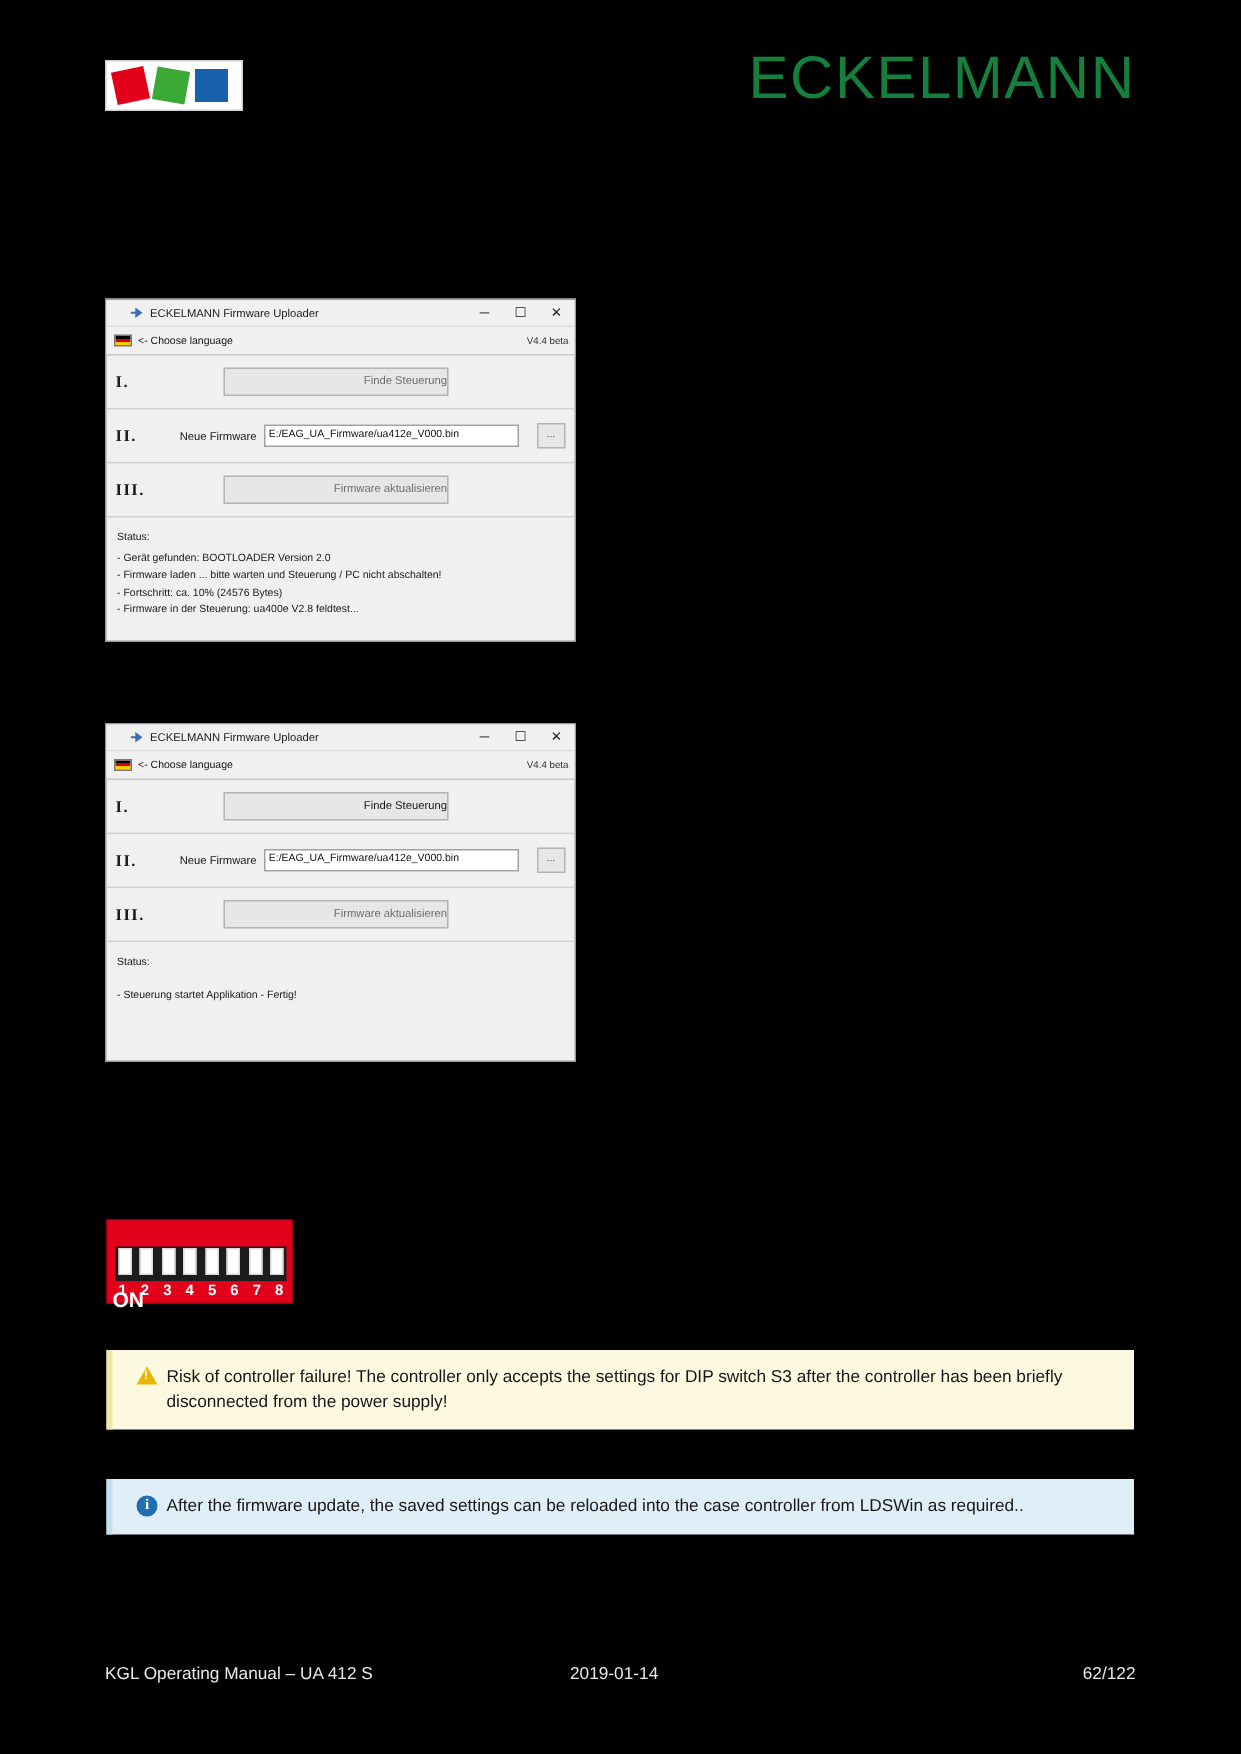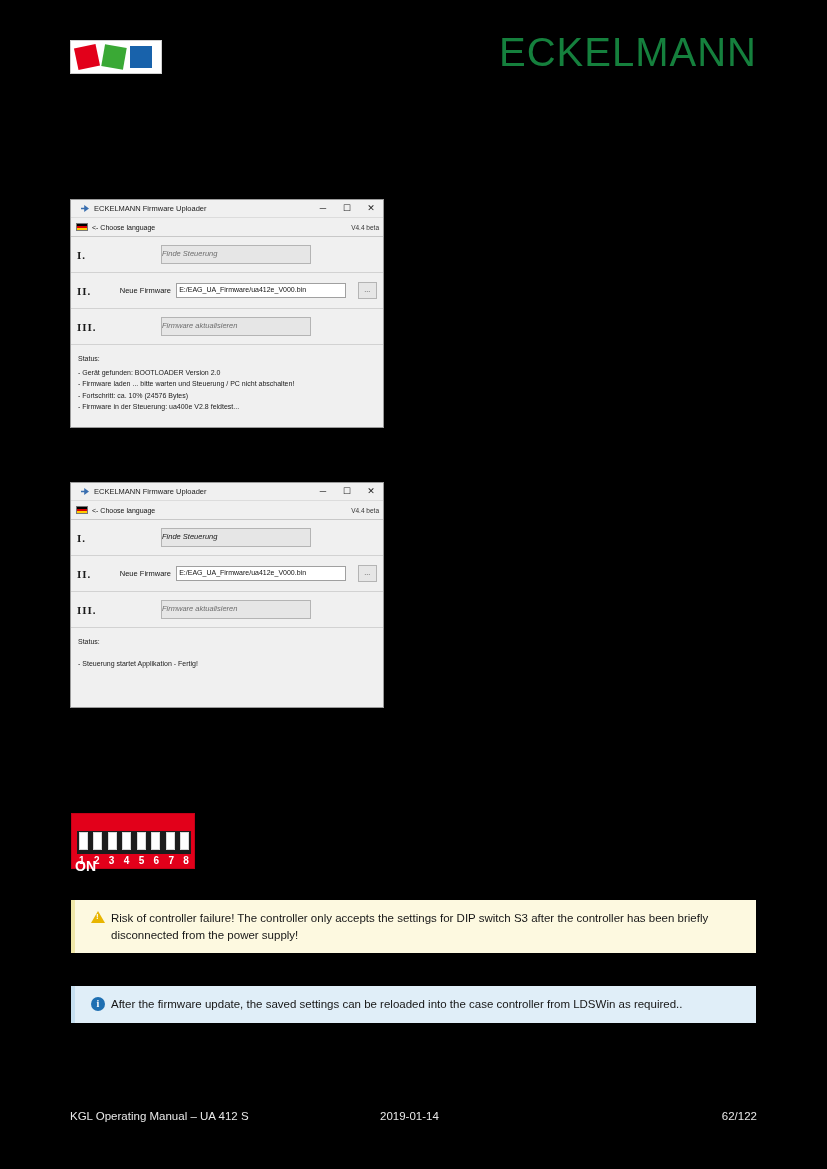--- a/index.html
+++ b/index.html
@@ -65,21 +65,21 @@
   }
   #fw-window-1 { left: 70px; top: 199px; width: 312px; height: 227px; }
   #fw-window-2 { left: 70px; top: 482px; width: 312px; height: 224px; }
 
   .fw-titlebar {
     height: 17px;
     background: #f0f0f0;
     border-bottom: 1px solid #dcdcdc;
     display: flex;
     align-items: center;
-    padding-left: 10px;
+    padding-left: 16px;
     position: relative;
   }
   .fw-title-icon {
     width: 9px;
     height: 9px;
     margin-right: 4px;
     position: relative;
   }
   .fw-title-icon::before {
     content: "";
@@ -152,26 +152,25 @@
     font-weight: bold;
     font-size: 11px;
     letter-spacing: 1px;
     color: #1a1a1a;
   }
   .fw-btn {
     background: #e6e6e6;
     border: 1px solid #b4b4b4;
     height: 17px;
     line-height: 15px;
-    text-align: left;
+    text-align: right;
     font-size: 7.5px;
     color: #6d6d6d;
     width: 148px;
-    margin-left: 40px;
-    font-style: italic;
+    margin-left: 28px;
   }
   .fw-btn.enabled { color: #151515; }
   .fw-label {
     font-size: 7.5px;
     color: #151515;
     width: 58px;
   }
   .fw-input {
     background: #ffffff;
     border: 1px solid #a0a0a0;

